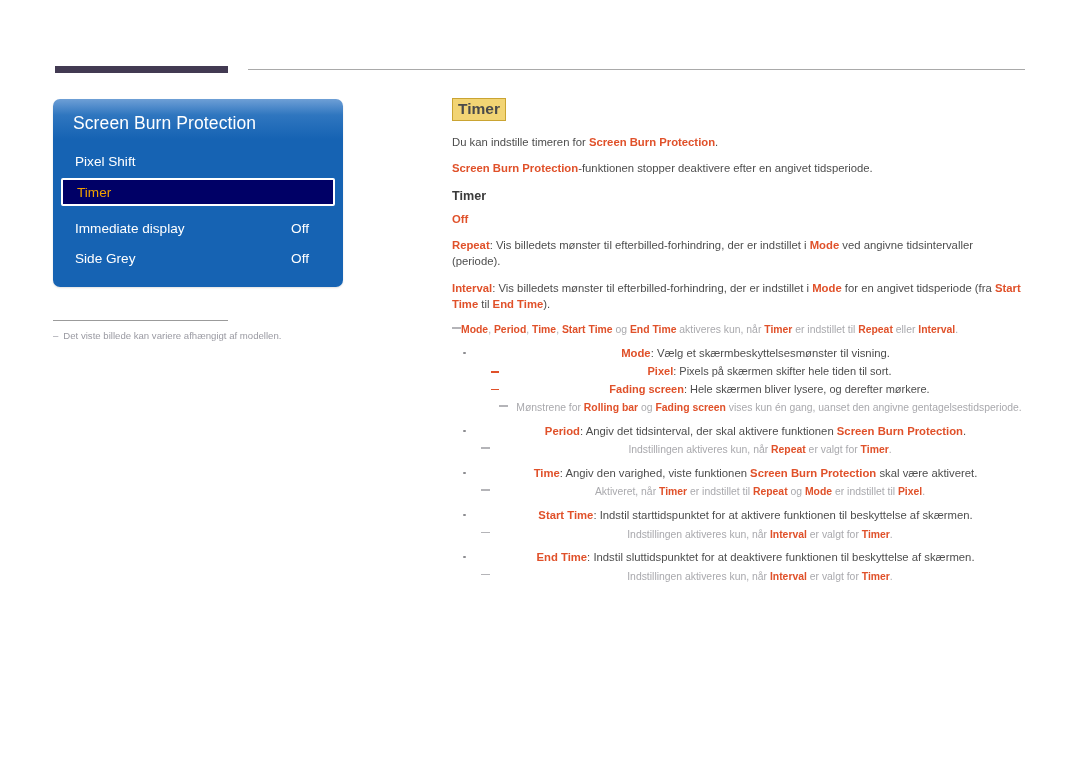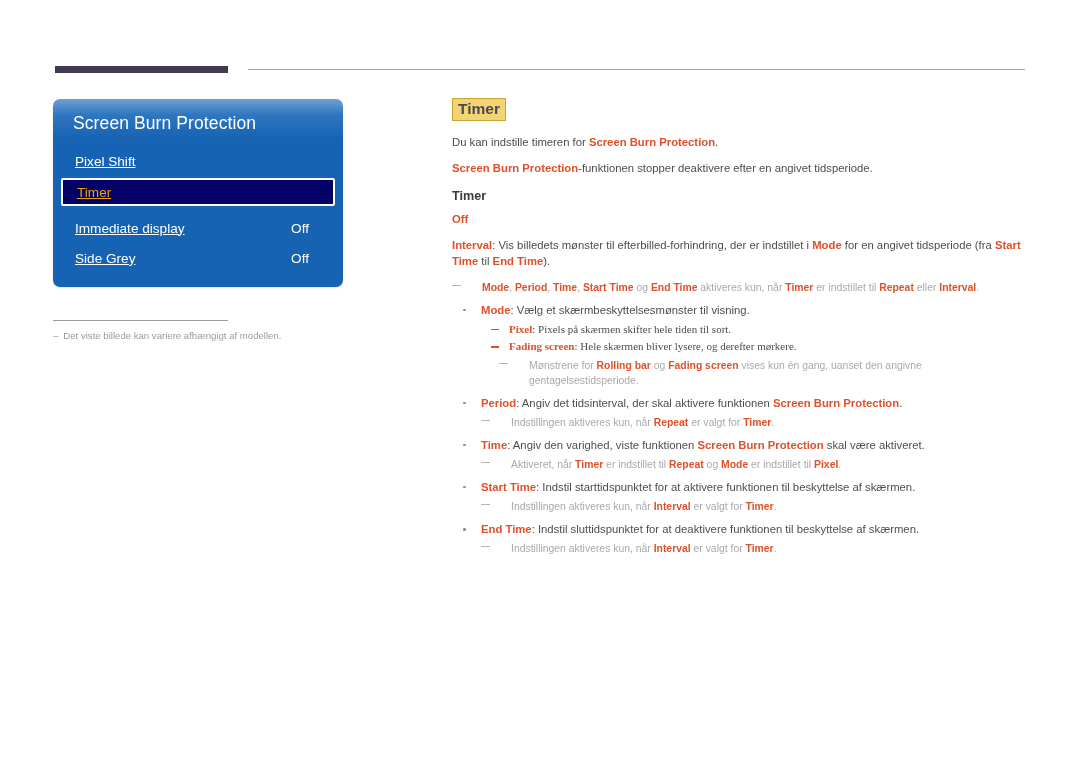--- a/index.html
+++ b/index.html
@@ -66,21 +66,21 @@
 
   .osd-row {
     height: 30px;
     display: flex;
     align-items: center;
     padding: 0 22px 0 22px;
     color: #ffffff;
     font-size: 13.6px;
     margin-bottom: 0px;
   }
-  .osd-row .label { flex: 1 1 auto; text-decoration: underline; }
+  .osd-row .label { flex: 1 1 auto; }
   .osd-row .value {
     flex: 0 0 auto;
     padding-right: 12px;
   }
   .osd-spacer { height: 5px; }
 
   .osd-row.selected {
     margin: 2px 8px 2px 8px;
     padding: 0 14px;
     height: 28px;
@@ -146,21 +146,21 @@
 
   .accent { color: #e0512a; font-weight: 700; }
 
   
   .note {
     font-size: 10.4px;
     line-height: 1.45;
     color: #a9a9ad;
     display: flex;
     align-items: flex-start;
-    gap: 21px;
+    gap: 0;
     margin: 3px 0 7px 0;
   }
   .note .ndash {
     flex: 0 0 auto;
     display: inline-block;
     width: 9px;
     height: 1.4px;
     background: #b4b4b8;
     margin-top: 5px;
   }
@@ -169,39 +169,39 @@
 
   
   ul.blist { list-style: none; margin: 0; padding: 0; }
   li.bitem {
     position: relative;
     padding-left: 29px;
     font-size: 11.3px;
     line-height: 1.5;
     color: #4d4d4d;
     margin-bottom: 3px;
+    text-align: center;
   }
   li.bitem::before {
     content: "";
     position: absolute;
     left: 11px; top: 7px;
     width: 2.6px; height: 2.6px;
     border-radius: 50%;
     background: #8c8c90;
   }
 
   ul.sublist { list-style: none; margin: 2px 0 2px 0; padding: 0; }
   li.subitem {
     position: relative;
     padding-left: 28px;
     font-size: 11.0px;
     line-height: 1.5;
     color: #4d4d4d;
     margin-bottom: 1px;
-    font-family: Liberation Serif, serif;
   }
   li.subitem::before {
     content: "";
     position: absolute;
     left: 10px; top: 8px;
     width: 8px; height: 1.5px;
     background: #e0512a;
   }
 </style>
 </head>
@@ -260,20 +260,23 @@
   <p class="para">
     <span class="accent">Screen Burn Protection</span><span>-funktionen stopper deaktivere efter en angivet tidsperiode.</span>
   </p>
 
   <h2 class="sub-title">Timer</h2>
 
   <p class="para">
     <span class="accent">Off</span>
   </p>
 
+  <p class="para">
+    <span class="accent">Repeat</span><span>: Vis billedets mønster til efterbilled-forhindring, der er indstillet i </span><span class="accent">Mode</span><span> ved angivne tidsintervaller (periode).</span>
+  </p>
 
   <p class="para">
     <span class="accent">Interval</span><span>: Vis billedets mønster til efterbilled-forhindring, der er indstillet i </span><span class="accent">Mode</span><span> for en angivet tidsperiode (fra </span><span class="accent">Start Time</span><span> til </span><span class="accent">End Time</span><span>).</span>
   </p>
 
   <div class="note">
     <span class="ndash"></span>
     <span class="ntext"><span class="accent">Mode</span><span>, </span><span class="accent">Period</span><span>, </span><span class="accent">Time</span><span>, </span><span class="accent">Start Time</span><span> og </span><span class="accent">End Time</span><span> aktiveres kun, når </span><span class="accent">Timer</span><span> er indstillet til </span><span class="accent">Repeat</span><span> eller </span><span class="accent">Interval</span><span>.</span></span>
   </div>
 

